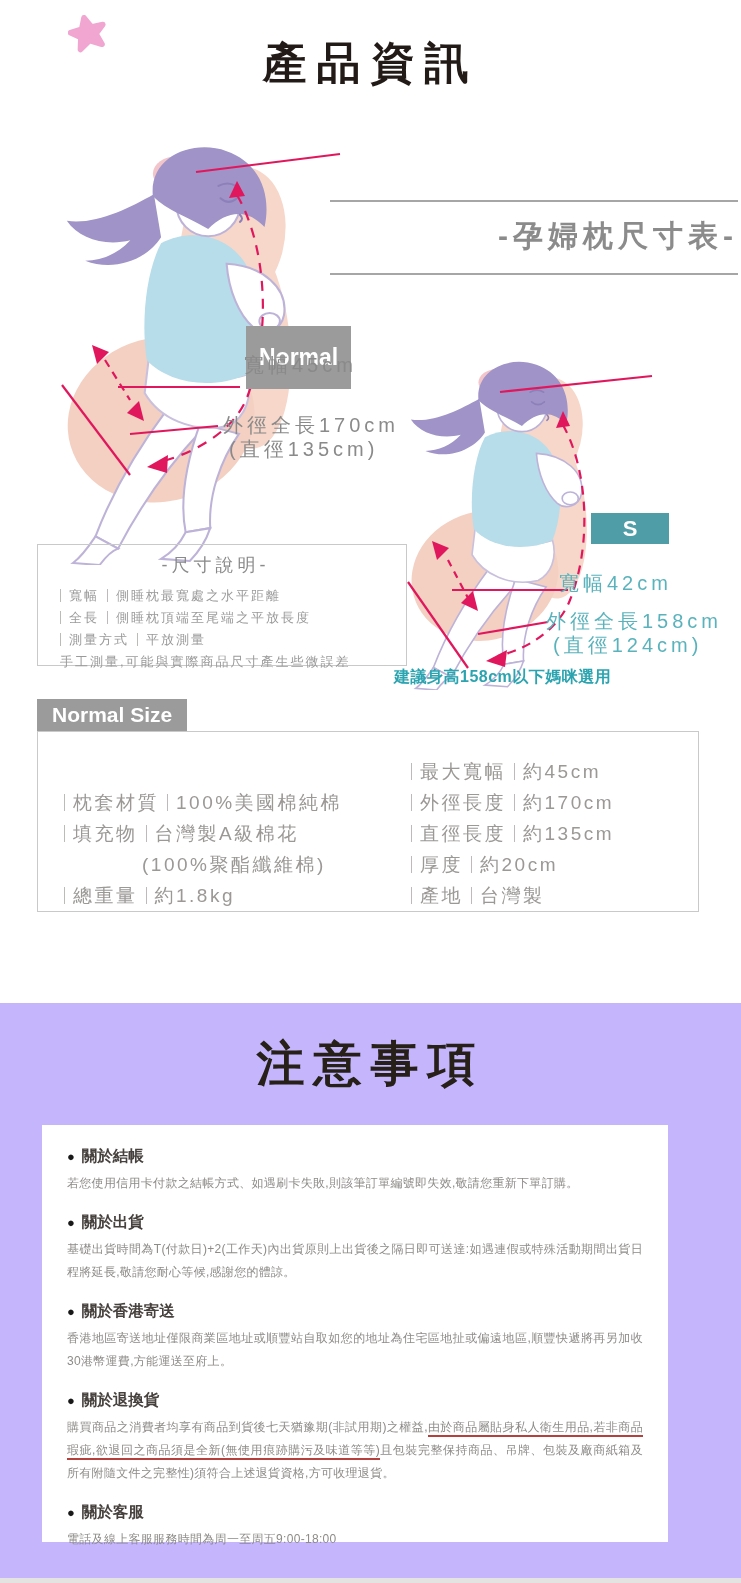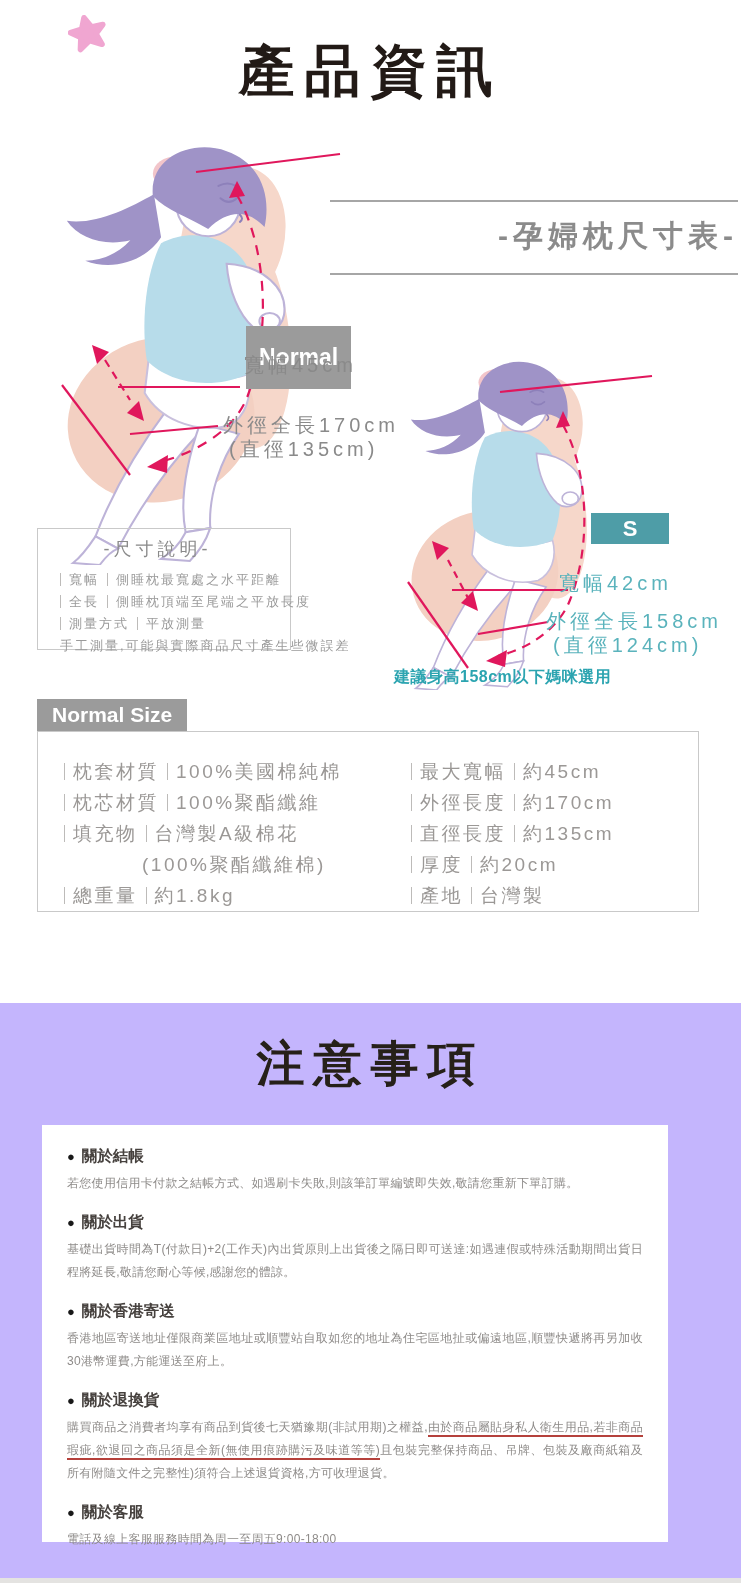--- a/index.html
+++ b/index.html
@@ -2,21 +2,21 @@
 <html><head>
 <meta charset="utf-8">
 <style>
   html,body{margin:0;padding:0;background:#ffffff;}
   .page{position:relative;width:741px;height:1583px;background:#ffffff;overflow:hidden;
         font-family:"Liberation Sans","DejaVu Sans",sans-serif;}
 
   
   .star{position:absolute;left:68px;top:14px;}
   .page-title{position:absolute;top:34px;left:0;width:100%;text-align:center;
-              font-size:56px;font-weight:700;color:#221a16;letter-spacing:10px;}
+              font-size:44px;font-weight:700;color:#221a16;letter-spacing:10px;}
 
   .chart-header{position:absolute;left:330px;top:200px;width:408px;
                 border-top:2px solid #a6a6a6;border-bottom:2px solid #a6a6a6;
                 padding:14px 0 16px;text-align:right;
                 font-size:30px;font-weight:600;color:#8b8b8b;letter-spacing:5px;}
 
   
   .illu{position:absolute;}
   .overlay{position:absolute;left:0;top:0;pointer-events:none;}
 
@@ -26,21 +26,21 @@
   .tag-s{left:591px;top:513px;background:#4e9da7;width:78px;height:31px;
          line-height:31px;text-align:center;font-size:22px;}
 
   .anno{position:absolute;font-size:20px;letter-spacing:4px;white-space:nowrap;}
   .anno-gray{color:#8a8a8a;}
   .anno-teal{color:#5ab3bc;}
   .suggestion{position:absolute;left:394px;top:667px;font-size:16px;font-weight:700;
               color:#2ba4b0;letter-spacing:0.5px;}
 
   
-  .legend-box{position:absolute;left:37px;top:528px;width:254px;height:122px;
+  .legend-box{position:absolute;left:37px;top:544px;width:370px;height:122px;
               border:1px solid #c9c9c9;box-sizing:border-box;padding:8px 13px 0 14px;}
   .legend-title{text-align:center;font-size:18px;color:#8a8a8a;letter-spacing:4px;
                 margin-bottom:8px;padding-right:14px;}
   .legend-row,.legend-note{font-size:13px;color:#9a9a9a;letter-spacing:2px;
                            line-height:22px;white-space:nowrap;}
   .legend-note{padding-left:8px;}
 
   .sep{display:inline-block;width:1px;background:#bdbbb9;margin:0 8px;vertical-align:-2px;}
   .sep-s{height:13px;}
   .sep-m{height:17px;}
@@ -154,21 +154,20 @@
     <div class="legend-row"><span class="sep sep-s"></span><span>寬幅</span><span class="sep sep-s"></span><span>側睡枕最寬處之水平距離</span></div>
     <div class="legend-row"><span class="sep sep-s"></span><span>全長</span><span class="sep sep-s"></span><span>側睡枕頂端至尾端之平放長度</span></div>
     <div class="legend-row"><span class="sep sep-s"></span><span>測量方式</span><span class="sep sep-s"></span><span>平放測量</span></div>
     <div class="legend-note">手工測量,可能與實際商品尺寸產生些微誤差</div>
   </div>
 
   <div class="tag tag-normal-size">Normal Size</div>
   <div class="spec-box">
     <div class="spec-col-left">
       <div class="spec-row"><span class="sep sep-m"></span><span>枕套材質</span><span class="sep sep-m"></span><span>100%美國棉純棉</span></div>
-      <div class="spec-row"><span class="sep sep-m"></span><span>枕芯材質</span><span class="sep sep-m"></span><span>100%聚酯纖維</span></div>
       <div class="spec-row"><span class="sep sep-m"></span><span>填充物</span><span class="sep sep-m"></span><span>台灣製A級棉花</span></div>
       <div class="spec-row spec-row-cont">(100%聚酯纖維棉)</div>
       <div class="spec-row"><span class="sep sep-m"></span><span>總重量</span><span class="sep sep-m"></span><span>約1.8kg</span></div>
     </div>
     <div class="spec-col-right">
       <div class="spec-row"><span class="sep sep-m"></span><span>最大寬幅</span><span class="sep sep-m"></span><span>約45cm</span></div>
       <div class="spec-row"><span class="sep sep-m"></span><span>外徑長度</span><span class="sep sep-m"></span><span>約170cm</span></div>
       <div class="spec-row"><span class="sep sep-m"></span><span>直徑長度</span><span class="sep sep-m"></span><span>約135cm</span></div>
       <div class="spec-row"><span class="sep sep-m"></span><span>厚度</span><span class="sep sep-m"></span><span>約20cm</span></div>
       <div class="spec-row"><span class="sep sep-m"></span><span>產地</span><span class="sep sep-m"></span><span>台灣製</span></div>

